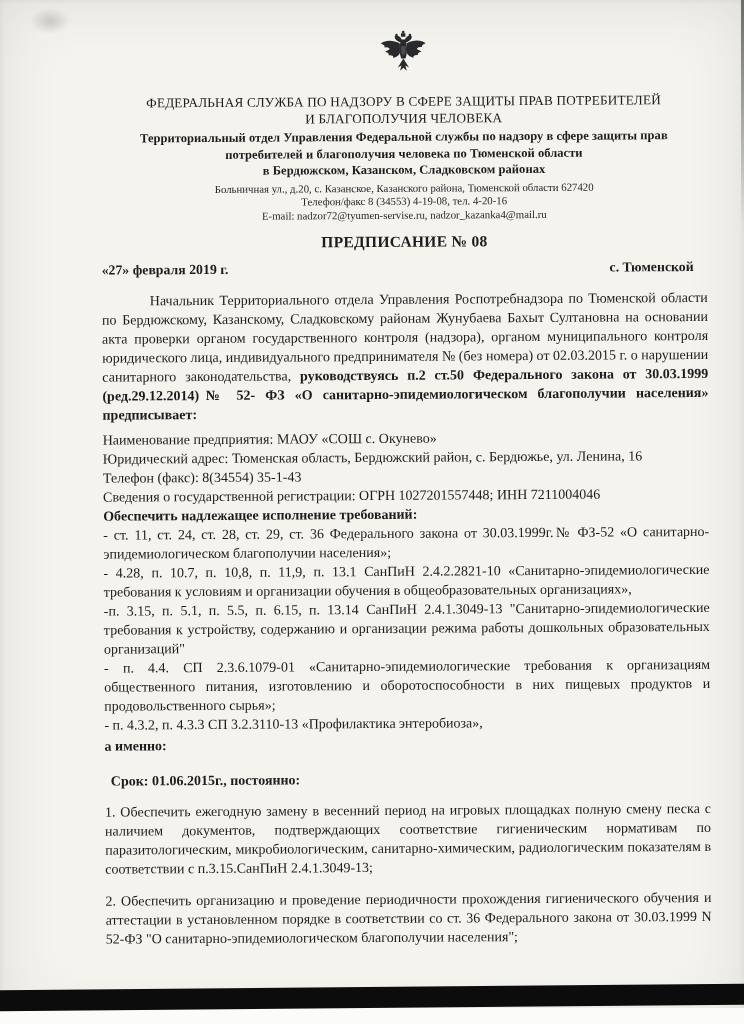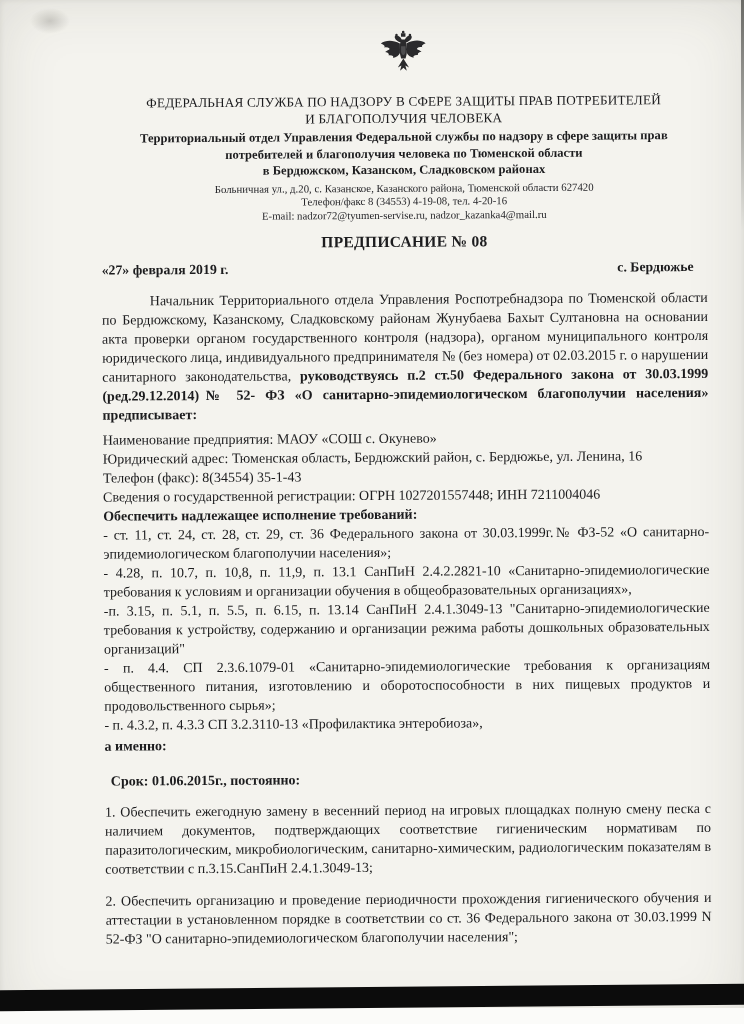--- a/index.html
+++ b/index.html
@@ -98,21 +98,21 @@
     <div class="contact center">
       <div>Больничная ул., д.20, с. Казанское, Казанского района, Тюменской области 627420</div>
       <div>Телефон/факс 8 (34553) 4-19-08, тел. 4-20-16</div>
       <div>E-mail: nadzor72@tyumen-servise.ru, nadzor_kazanka4@mail.ru</div>
     </div>
 
     <div class="title center">ПРЕДПИСАНИЕ № 08</div>
 
     <div class="dateline">
       <span>«27» февраля  2019 г.</span>
-      <span>с. Бердюжье</span>
+      <span>с. Тюменской</span>
     </div>
 
     <p class="intro justify"><span>Начальник Территориального отдела Управления Роспотребнадзора по Тюменской области по Бердюжскому, Казанскому, Сладковскому районам Жунубаева Бахыт Султановна на основании акта проверки органом государственного контроля (надзора), органом муниципального контроля юридического лица, индивидуального предпринимателя № (без номера) от 02.03.2015 г. о нарушении санитарного законодательства, </span><span class="bold">руководствуясь п.2 ст.50 Федерального закона от 30.03.1999 (ред.29.12.2014)№ 52- ФЗ «О санитарно-эпидемиологическом благополучии населения» предписывает:</span></p>
 
     <p>Наименование предприятия: МАОУ «СОШ с. Окунево»</p>
     <p>Юридический адрес: Тюменская область,  Бердюжский район, с. Бердюжье, ул. Ленина, 16</p>
     <p>Телефон (факс): 8(34554) 35-1-43</p>
     <p>Сведения о государственной регистрации: ОГРН 1027201557448;  ИНН 7211004046</p>
 
     <p class="heading-bold">Обеспечить надлежащее исполнение требований:</p>

